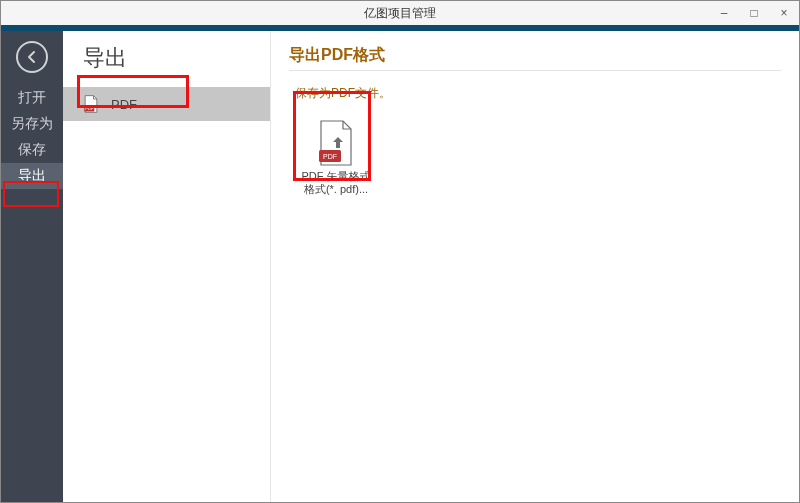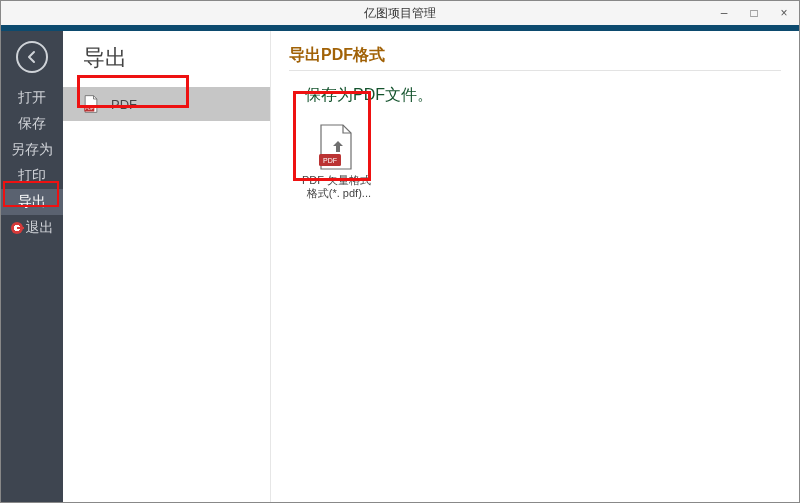--- a/index.html
+++ b/index.html
@@ -19,23 +19,23 @@
   .red-box-side{position:absolute;left:2px;width:56px;height:26px;border:2px solid #e11;box-sizing:border-box;pointer-events:none}
   .content{flex:1;display:flex;background:#fff}
   .col1{width:208px;border-right:1px solid #e6e6e6;padding:12px 0 0 0;box-sizing:border-box;position:relative}
   .col1 h1{font-size:22px;font-weight:400;color:#444;margin:0 0 14px 20px}
   .export-item{height:34px;display:flex;align-items:center;padding-left:18px;cursor:pointer;font-size:13px;color:#444}
   .export-item.selected{background:#c6c6c6}
   .export-item .ico{width:20px;height:20px;margin-right:10px;flex:0 0 auto}
   .red-box-pdf{position:absolute;border:3px solid #e11;box-sizing:border-box;pointer-events:none}
   .col2{flex:1;padding:14px 18px;box-sizing:border-box;position:relative}
   .col2 .sec-title{font-size:16px;font-weight:700;color:#a16207;margin:0 0 4px 0}
-  .col2 .sec-sub{font-size:16px;color:#14532d;margin:0 0 10px 16px;padding-bottom:8px}
+  .col2 .sec-sub{font-size:12px;color:#a16207;margin:0 0 10px 6px;padding-bottom:8px}
   .divider{height:1px;background:#e3e3e3;margin:4px 0 14px 0}
-  .tile{width:70px;text-align:right;cursor:pointer;position:relative;margin-left:12px}
+  .tile{width:70px;text-align:center;cursor:pointer;position:relative;margin-left:12px}
   .tile .page-ico{width:38px;height:46px;margin:0 auto 4px;display:block}
   .tile .lbl{font-size:11px;line-height:13px;color:#444;white-space:pre-line}
   .red-box-tile{position:absolute;border:3px solid #e11;box-sizing:border-box;pointer-events:none}
 </style>
 </head>
 <body>
 
 <div class="window">
   <div class="titlebar">
     <span class="title">亿图项目管理</span>
@@ -49,34 +49,28 @@
     <div class="sidebar">
       <div class="back-circle">
         <svg width="14" height="14" viewBox="0 0 14 14">
           <path d="M9 2 L4 7 L9 12" stroke="#cfd3d8" stroke-width="2" fill="none" stroke-linecap="round" stroke-linejoin="round"></path>
         </svg>
       </div>
       <div class="side-item">
           <span>打开</span>
         </div>
       <div class="side-item">
-          <span>保存</span>
-        </div>
-      <div class="side-item">
           <span>另存为</span>
         </div>
       <div class="side-item">
-          <span>打印</span>
+          <span>保存</span>
         </div>
       <div class="side-item selected" style="position:relative">
         <span>导出</span>
       </div>
-      <div class="side-item exit">
-          <span>退出</span>
-        </div>
       <div class="red-box-side" style="top:180px"></div>
     </div>
 
     <div class="content">
       <div class="col1">
         <h1>导出</h1>
         <div class="export-item selected">
           <svg class="ico" viewBox="0 0 24 24">
             <path d="M5 2h10l4 4v16H5z" fill="#fff" stroke="#6a6a6a" stroke-width="1"></path>
             <path d="M15 2v4h4" fill="none" stroke="#6a6a6a" stroke-width="1"></path>

